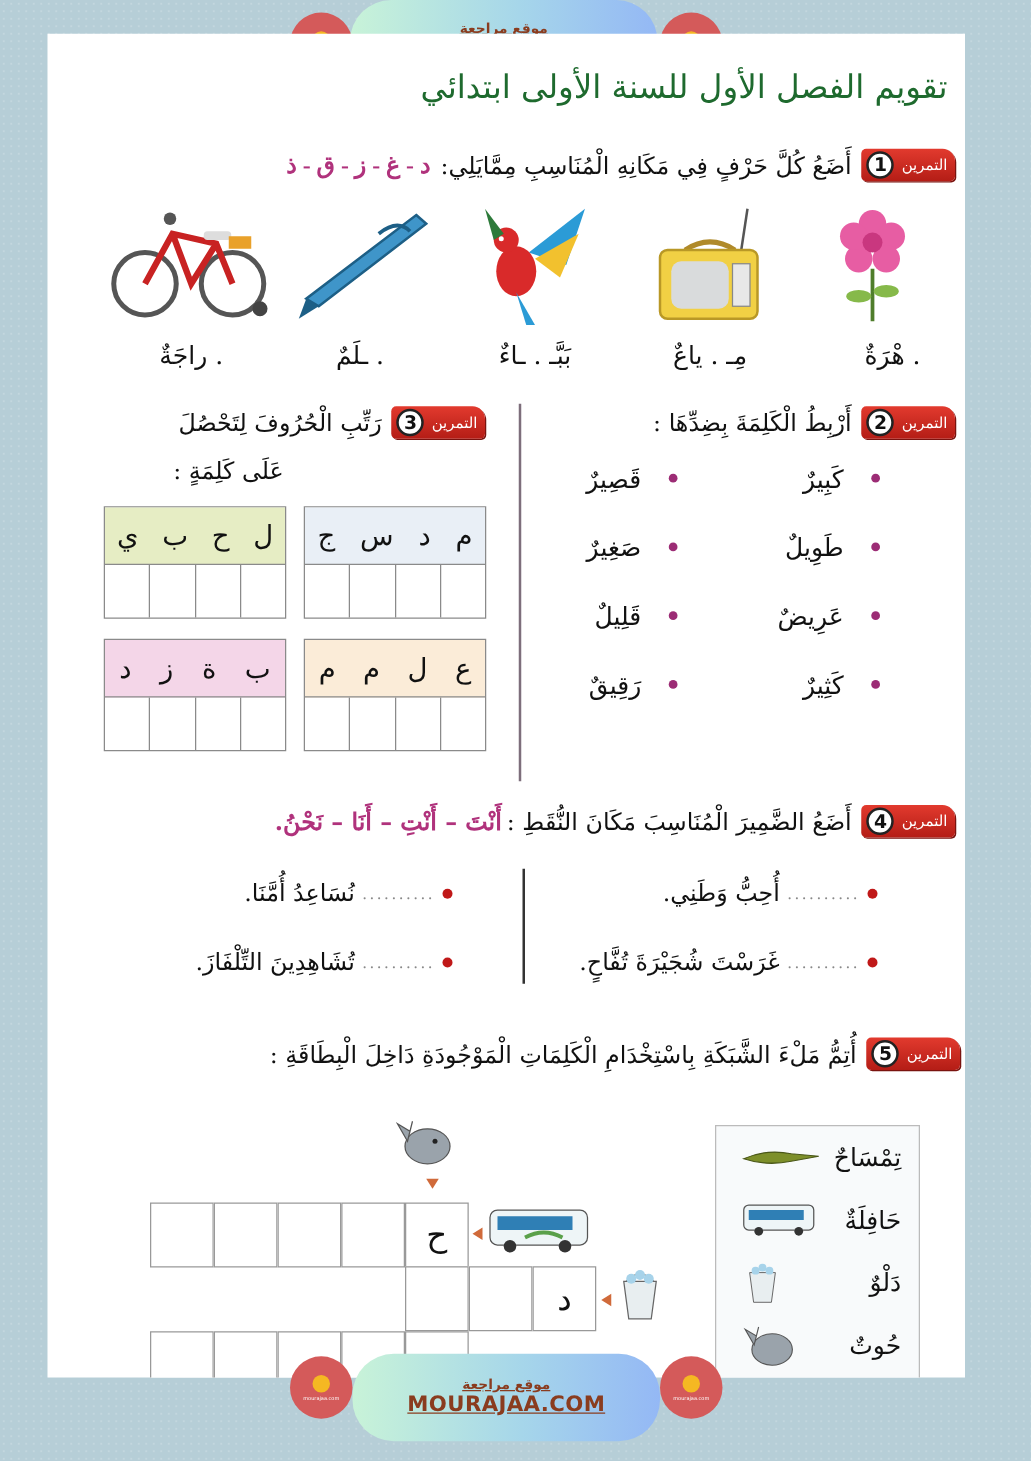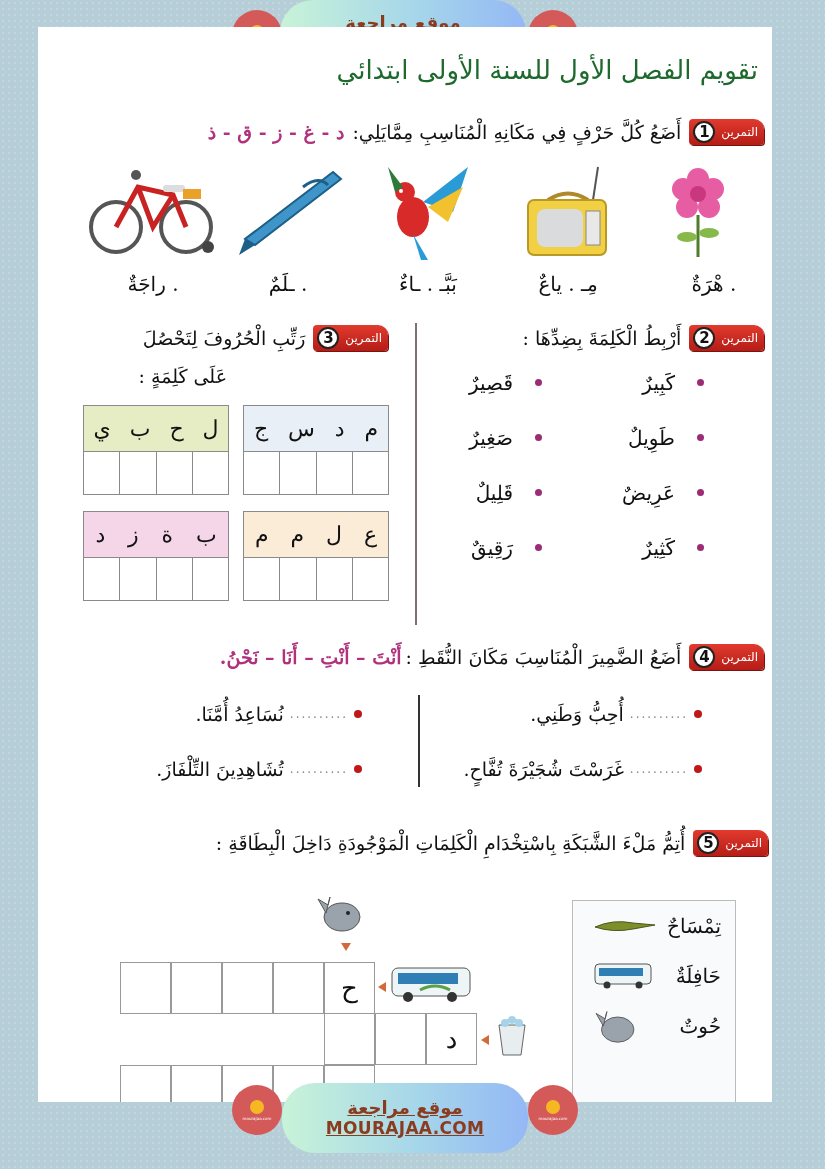--- a/index.html
+++ b/index.html
@@ -83,21 +83,21 @@
   .word-card { position: absolute; left: 534px; top: 873px; width: 164px; height: 210px; border: 1.5px solid #bbb; background: #f8fafb; }
   .wc-row { height: 50px; display: flex; align-items: center; justify-content: space-between; padding: 0 14px 0 20px; direction: rtl; font-family: "DejaVu Serif", serif; font-size: 20px; }
 
   
   .wm-pill {
     position: absolute; width: 246px; height: 66px; border-radius: 33px;
     background: linear-gradient(90deg,#c8f3d8,#a6d6ea 55%,#94b8f5);
     display: flex; flex-direction: column; align-items: center; justify-content: center;
     color: #8a3c1f; font-weight: bold; text-decoration: underline; line-height: 1.15;
   }
-  .wm-pill .ar { font-size: 18px; direction: rtl; }
+  .wm-pill .ar { font-size: 11px; direction: rtl; }
   .wm-pill .en { font-size: 17px; letter-spacing: 0.3px; }
   .wm-circle {
     position: absolute; width: 50px; height: 50px; border-radius: 50%;
     background: #d45a5a; display: flex; flex-direction: column; align-items: center; justify-content: center;
   }
   .wm-circle .logo { width: 14px; height: 14px; border-radius: 50%; background: #f5b822; margin-bottom: 3px; }
   .wm-circle .tiny { font-size: 4px; color: #fff; line-height: 1; }
 </style>
 </head>
 <body>
@@ -118,21 +118,21 @@
 <div class="page">
 
   <div class="exam-title rtl">تقويم الفصل الأول للسنة الأولى ابتدائي</div>
 
   <div class="ex-head" style="right:8px;top:92px;">
     <span class="ex-tag">
       <span>التمرين</span>
       <span class="ex-num">1</span>
     </span>
     <span class="ex-text">أَضَعُ كُلَّ حَرْفٍ فِي مَكَانِهِ الْمُنَاسِبِ مِمَّايَلِي:</span>
-    <span class="ex-text purple" style="margin-right:8px;">د - غ - ز - ق - ذ</span>
+    <span class="ex-text purple" style="margin-right:8px;font-family:Liberation Serif, serif;">د - غ - ز - ق - ذ</span>
   </div>
 
   <div class="pics">
 
     <div class="pic" style="left:560px;">
       <svg width="70" height="95" viewBox="0 0 70 95">
           <path d="M35 50 L35 92" stroke="#4f7d2b" stroke-width="3"></path>
           <ellipse cx="24" cy="72" rx="10" ry="5" fill="#86b94a"></ellipse>
           <ellipse cx="46" cy="68" rx="10" ry="5" fill="#86b94a"></ellipse>
           <g fill="#e75da3">
@@ -403,20 +403,31 @@
     <div class="wc-row">
       <span>حَافِلَةٌ</span>
       <svg width="60" height="28" viewBox="0 0 60 28">
           <rect x="2" y="2" width="56" height="20" rx="4" fill="#eef5f7" stroke="#555"></rect>
           <rect x="6" y="6" width="44" height="8" fill="#2f7fb5"></rect>
           <circle cx="14" cy="23" r="3.5" fill="#333"></circle>
           <circle cx="46" cy="23" r="3.5" fill="#333"></circle>
         </svg>
     </div>
     <div class="wc-row">
+      <span>دَلْوٌ</span>
+      <svg width="34" height="38" viewBox="0 0 38 48">
+          <path d="M6 14 L32 14 L28 44 L10 44 Z" fill="#e8eef0" stroke="#666"></path>
+          <g fill="#a7d3ea">
+            <circle cx="12" cy="12" r="4"></circle>
+            <circle cx="19" cy="9" r="4"></circle>
+            <circle cx="26" cy="12" r="4"></circle>
+          </g>
+        </svg>
+    </div>
+    <div class="wc-row">
       <span>حُوتٌ</span>
       <svg width="44" height="36" viewBox="0 0 46 40">
           <ellipse cx="26" cy="24" rx="18" ry="14" fill="#9aa3ab" stroke="#555"></ellipse>
           <path d="M10 20 L2 6 L12 12 L14 4 Z" fill="#9aa3ab" stroke="#555"></path>
         </svg>
     </div>
   </div>
 </div>
 
 <div class="wm-circle" style="left:232px;top:1085px;">

